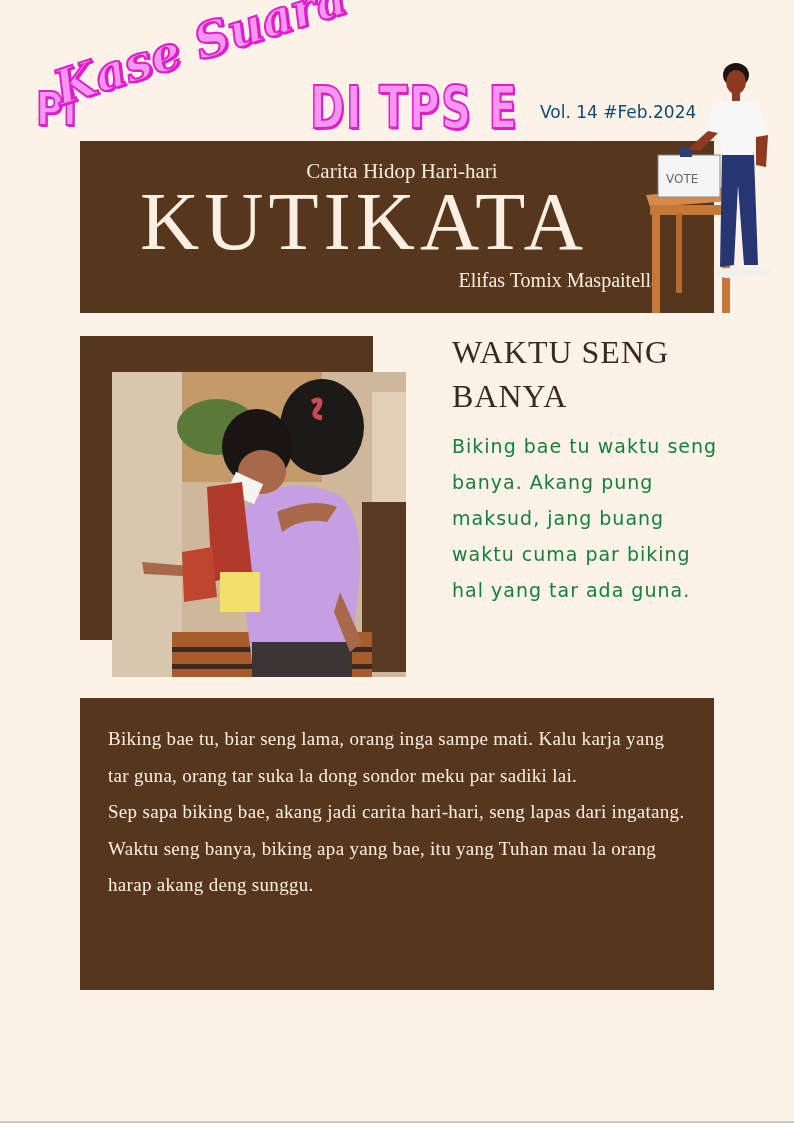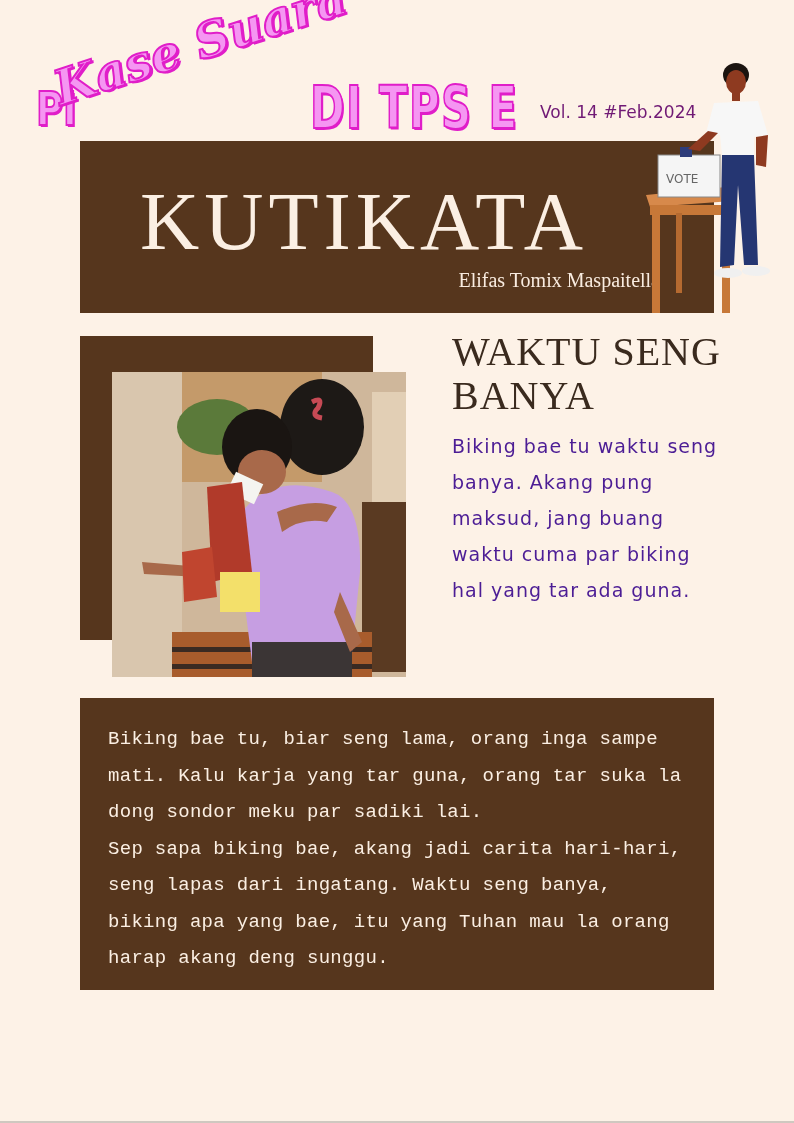--- a/index.html
+++ b/index.html
@@ -25,21 +25,21 @@
     font-family: "Liberation Serif", serif; font-size: 82px; color: #fbefe3;
     letter-spacing: 5px; text-align: left; line-height: 1; white-space: nowrap;
   }
   .author {
     position: absolute; left: 310px; top: 128px; width: 270px;
     font-family: "Liberation Serif", serif; font-size: 20px; color: #f9ece0;
     text-align: right; white-space: nowrap;
   }
   .volume {
     position: absolute; left: 540px; top: 102px;
-    font-family: "DejaVu Sans", sans-serif; font-size: 17px; color: #701a75;
+    font-family: "DejaVu Sans", sans-serif; font-size: 17px; color: #0c4a6e;
     white-space: nowrap;
   }
 
   
   .pink {
     color: #f596f2; -webkit-text-stroke: 2px #e01ec9;
     text-shadow: 2px 2px 0 #e01ec9;
     position: absolute; white-space: nowrap;
   }
   .pink-pi { left: 36px; top: 82px; font-family: "DejaVu Sans", sans-serif; font-weight: bold; font-size: 46px; transform: scaleX(0.8); transform-origin: left; }
@@ -52,43 +52,44 @@
   
   .photo-back { position: absolute; left: 80px; top: 336px; width: 293px; height: 304px; background: #56361d; }
   .photo {
     position: absolute; left: 112px; top: 372px; width: 294px; height: 305px; overflow: hidden;
     background: #d8c3a5;
   }
 
   
   .article-title {
     position: absolute; left: 452px; top: 330px; width: 270px;
-    font-family: "Liberation Serif", serif; font-size: 40px; line-height: 44px;
+    font-family: "Liberation Serif", serif; font-size: 32px; line-height: 44px;
     color: #3a2a1e; letter-spacing: 1px;
   }
   .article-body {
     position: absolute; left: 452px; top: 428px; width: 270px;
     font-family: "DejaVu Sans", sans-serif; font-size: 19px; line-height: 36px;
-    color: #4c1d95; letter-spacing: 1px;
+    color: #15803d; letter-spacing: 1px;
   }
 
   
   .textbox {
     position: absolute; left: 80px; top: 698px; width: 634px; height: 292px;
     background: #56361d; box-sizing: border-box; padding: 23px 28px;
   }
   .textbox p {
-    margin: 0; font-family: Liberation Mono, monospace; font-size: 19px; line-height: 36.5px;
+    margin: 0; font-family: Liberation Serif, serif; font-size: 19px; line-height: 36.5px;
     color: #fbefe3; letter-spacing: 0.3px;
   }
 </style>
 </head>
 <body>
 
 <div class="banner">
+  <div class="kicker">Carita Hidop Hari-hari</div>
   <div class="masthead">KUTIKATA</div>
   <div class="author">Elifas Tomix Maspaitella</div>
 </div>
 
 <div class="volume">Vol. 14 #Feb.2024</div>
 
 <div class="pink pink-pi">PI</div>
 <div class="pink pink-kase">Kase Suara</div>
 <div class="pink pink-tps">DI TPS E</div>
 

